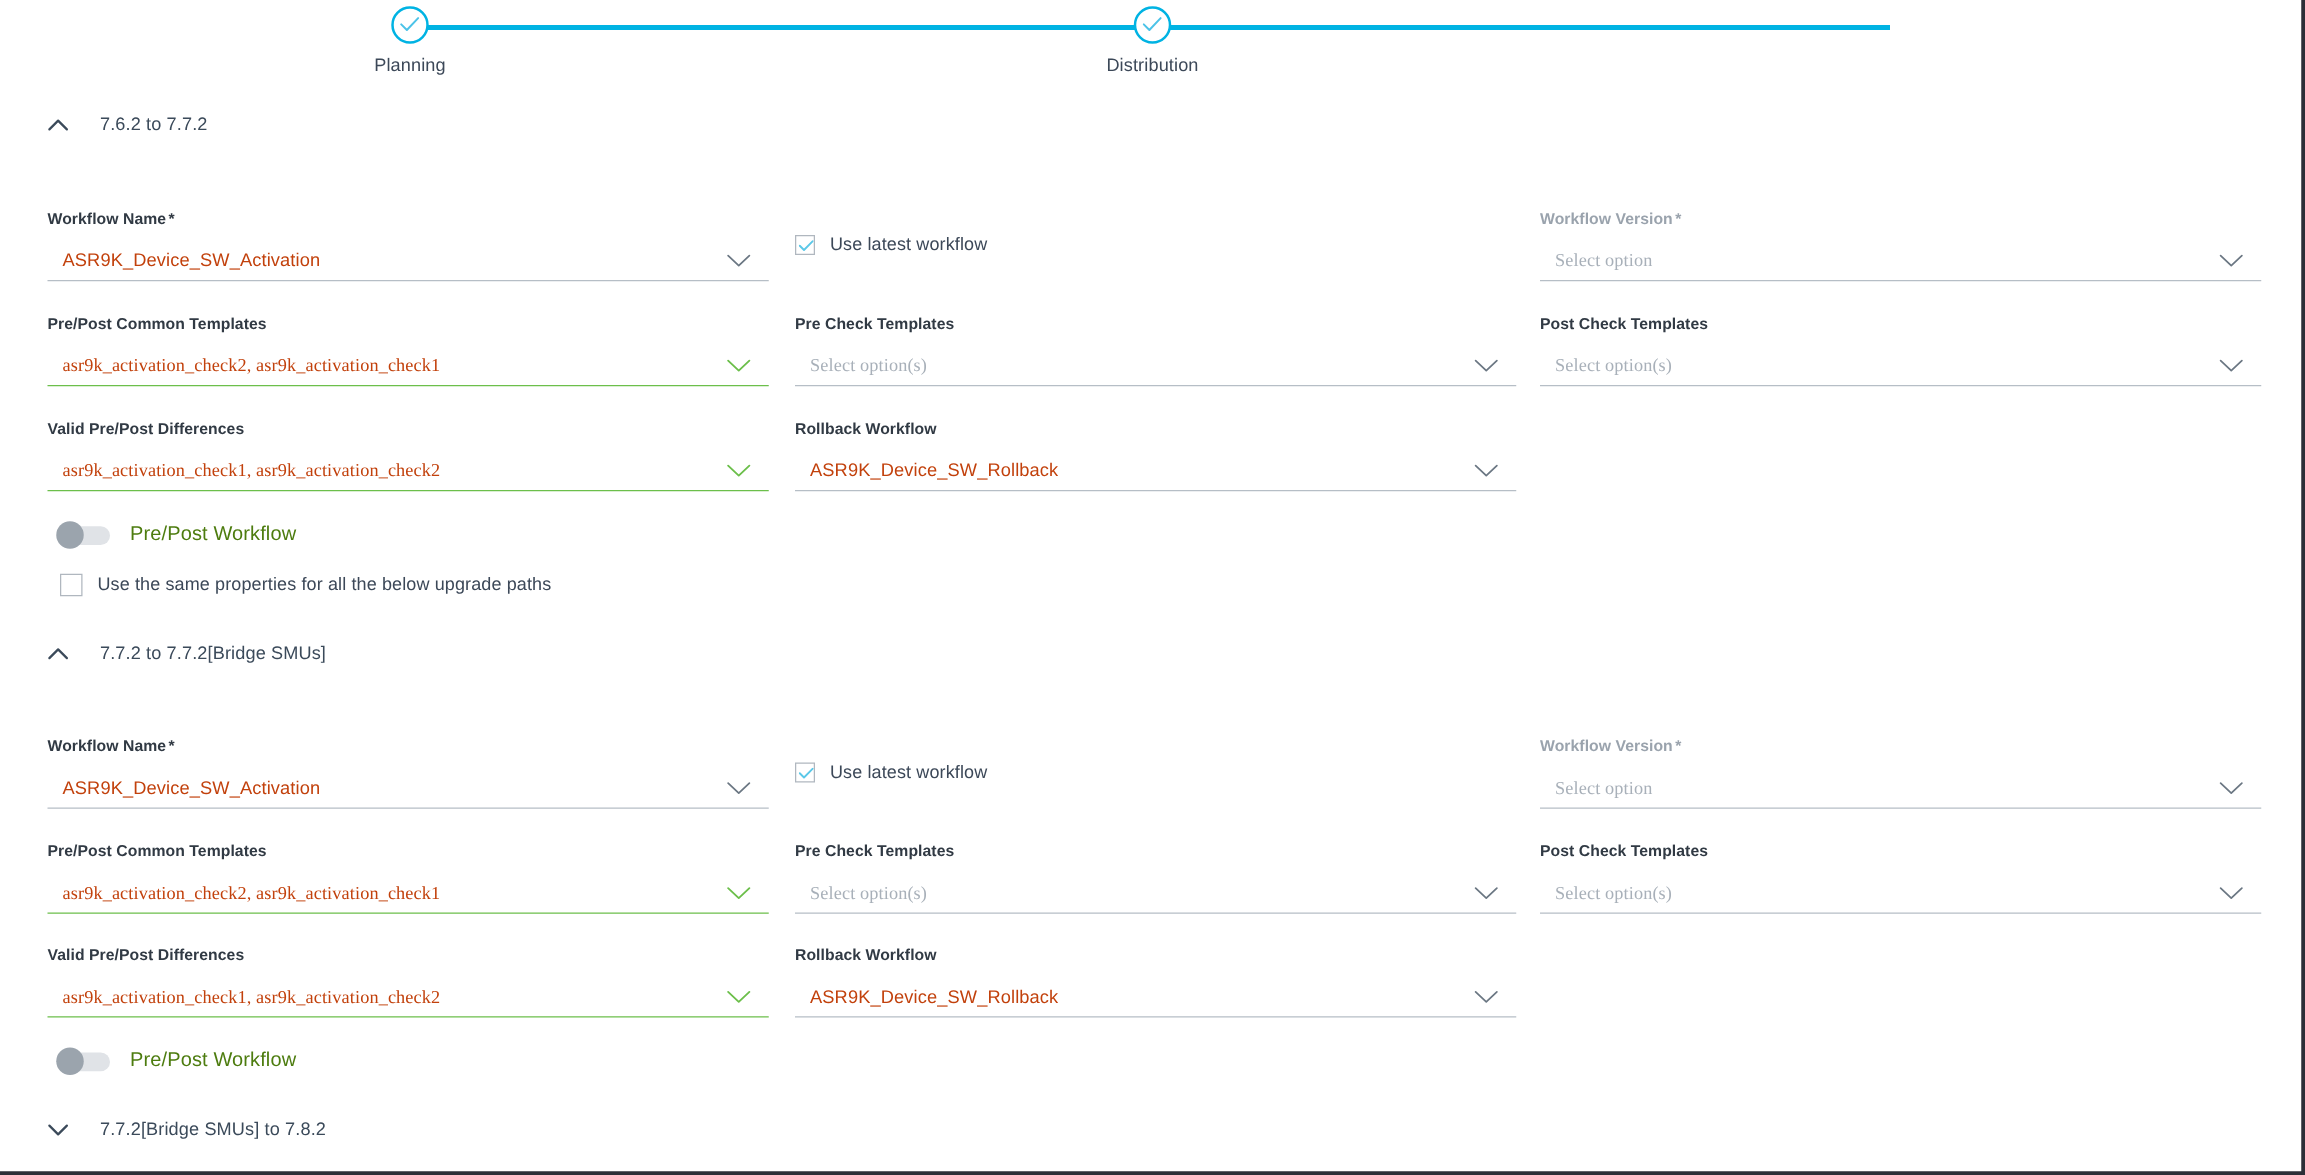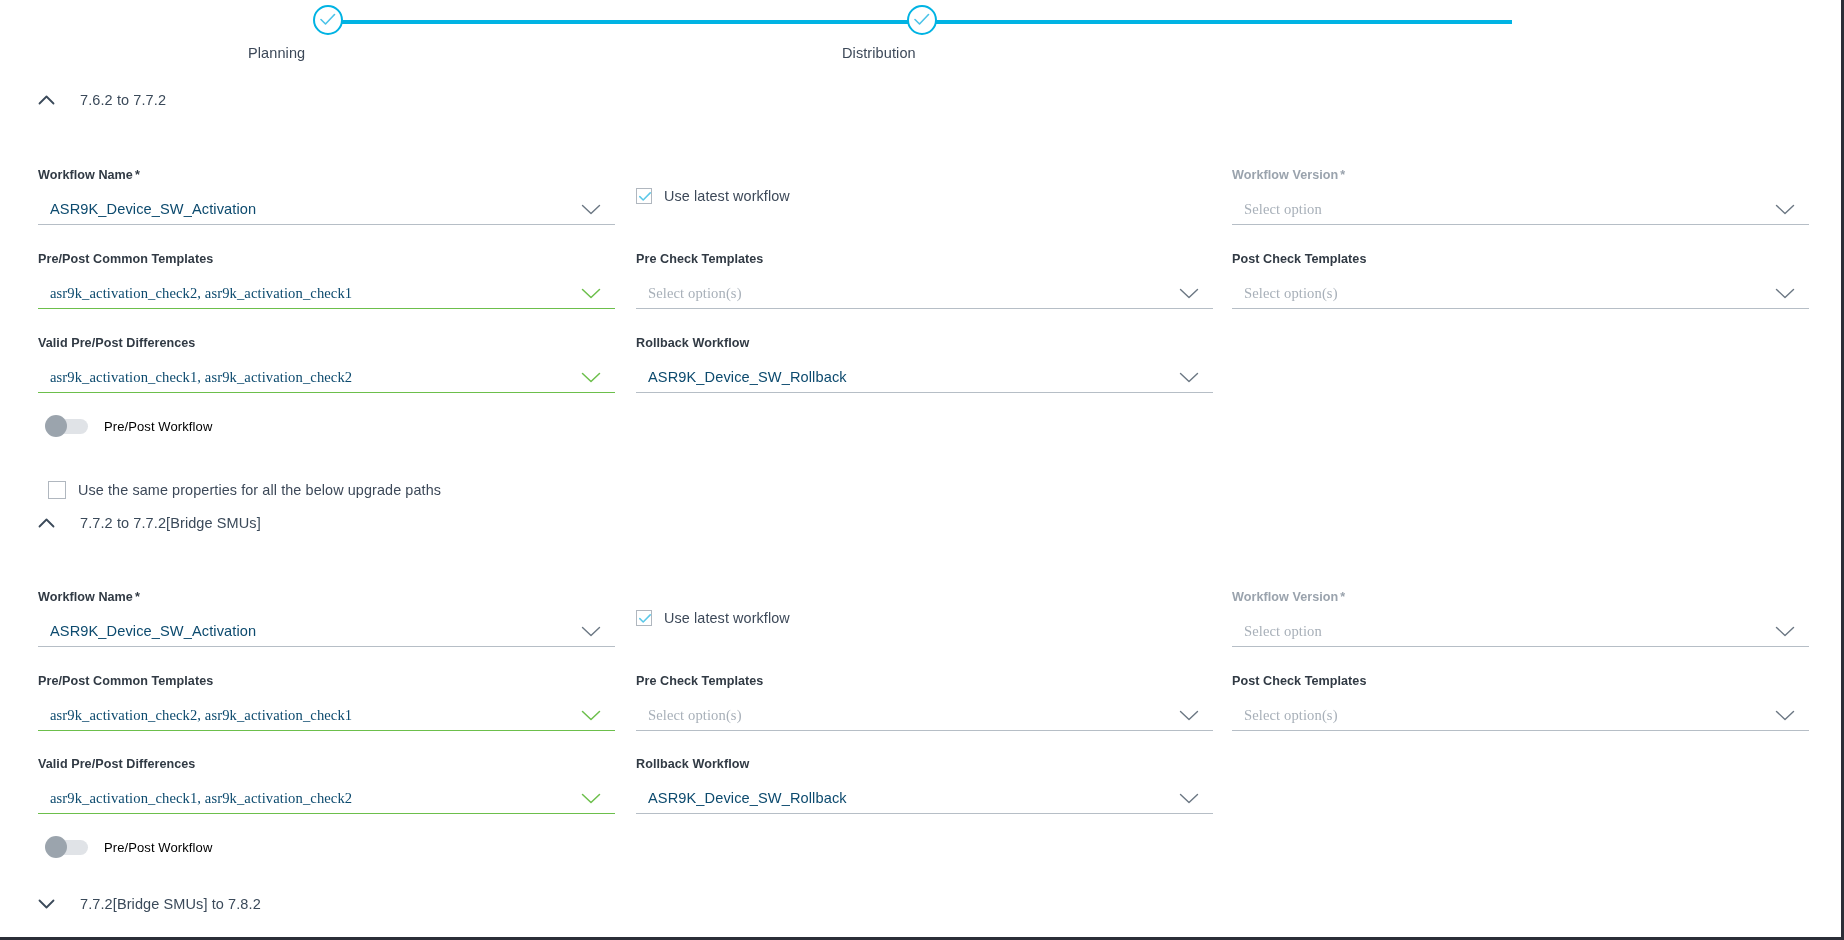--- a/index.html
+++ b/index.html
@@ -30,21 +30,21 @@
     position: absolute;
     height: 4px;
     background: #00b3e3;
     top: 20px;
   }
   .step {
     position: absolute;
     top: 0;
     width: 160px;
     margin-left: -80px;
-    text-align: left;
+    text-align: center;
   }
   .step-circle {
     width: 30px; height: 30px;
     border: 2.5px solid #00b3e3;
     border-radius: 50%;
     background: #ffffff;
     margin: 5px auto 0 auto;
     position: relative;
   }
   .step-circle svg { position: absolute; left: 5px; top: 6px; }
@@ -87,21 +87,21 @@
   .select {
     position: relative;
     height: 31px;
     border-bottom: 1px solid #b6bec6;
     display: flex;
     align-items: center;
   }
   .select.green { border-bottom: 1.5px solid #6cbf4b; font-family: Liberation Serif, serif; }
   .select-value {
     font-size: 14.6px;
-    color: #0c4a6e;
+    color: #c2410c;
     padding-left: 12px;
     letter-spacing: .1px;
     white-space: nowrap;
     overflow: hidden;
   }
   .select-value.placeholder { color: #a8b0b9; font-family: Liberation Serif, serif; }
   .select .chev-wrap {
     position: absolute;
     right: 14px;
     top: 7px;
@@ -144,22 +144,22 @@
     flex: none;
   }
   .toggle .knob {
     position: absolute;
     left: -3px; top: -4px;
     width: 22px; height: 22px;
     border-radius: 50%;
     background: #9ba4ad;
   }
   .toggle-label {
-    font-size: 13px;
-    color: #000000;
+    font-size: 16px;
+    color: #4d7c0f;
     letter-spacing: .1px;
     white-space: nowrap;
   }
 </style>
 </head>
 <body>
 
 <div class="page">
 
   <div class="stepper">
@@ -286,21 +286,21 @@
     </div>
   </div>
 
   <div class="toggle-row" style="left:48px; top:419px;">
     <span class="toggle">
         <span class="knob"></span>
       </span>
     <span class="toggle-label">Pre/Post Workflow</span>
   </div>
 
-  <div class="cbox-row" style="left:48px; top:481px;">
+  <div class="cbox-row" style="left:48px; top:459px;">
     <span class="cbox" style="width:18px;height:18px;"></span>
     <span class="cbox-label">Use the same properties for all the below upgrade paths</span>
   </div>
 
   <div class="acc-header" style="top:515px;">
     <svg class="chev" width="17" height="10" viewBox="0 0 17 10">
       <polyline points="1.5,8.5 8.5,1.5 15.5,8.5" fill="none" stroke="#3b4a5a" stroke-width="1.8" stroke-linecap="round" stroke-linejoin="round"></polyline>
     </svg>
     <span class="acc-title">7.7.2 to 7.7.2[Bridge SMUs]</span>
   </div>

